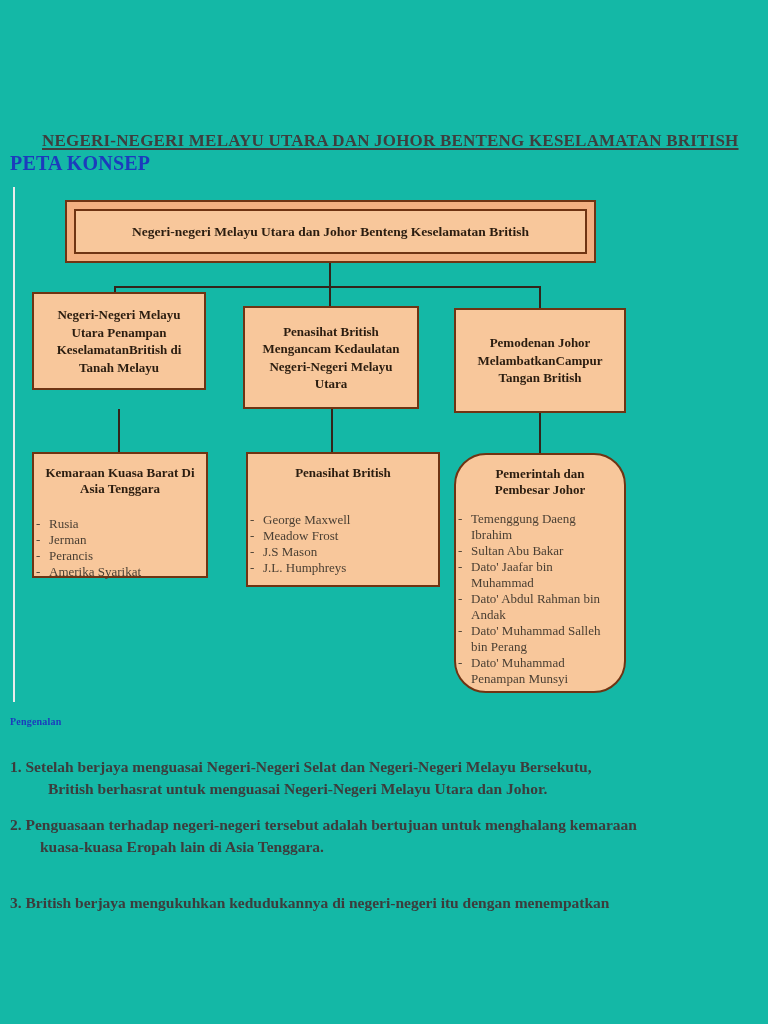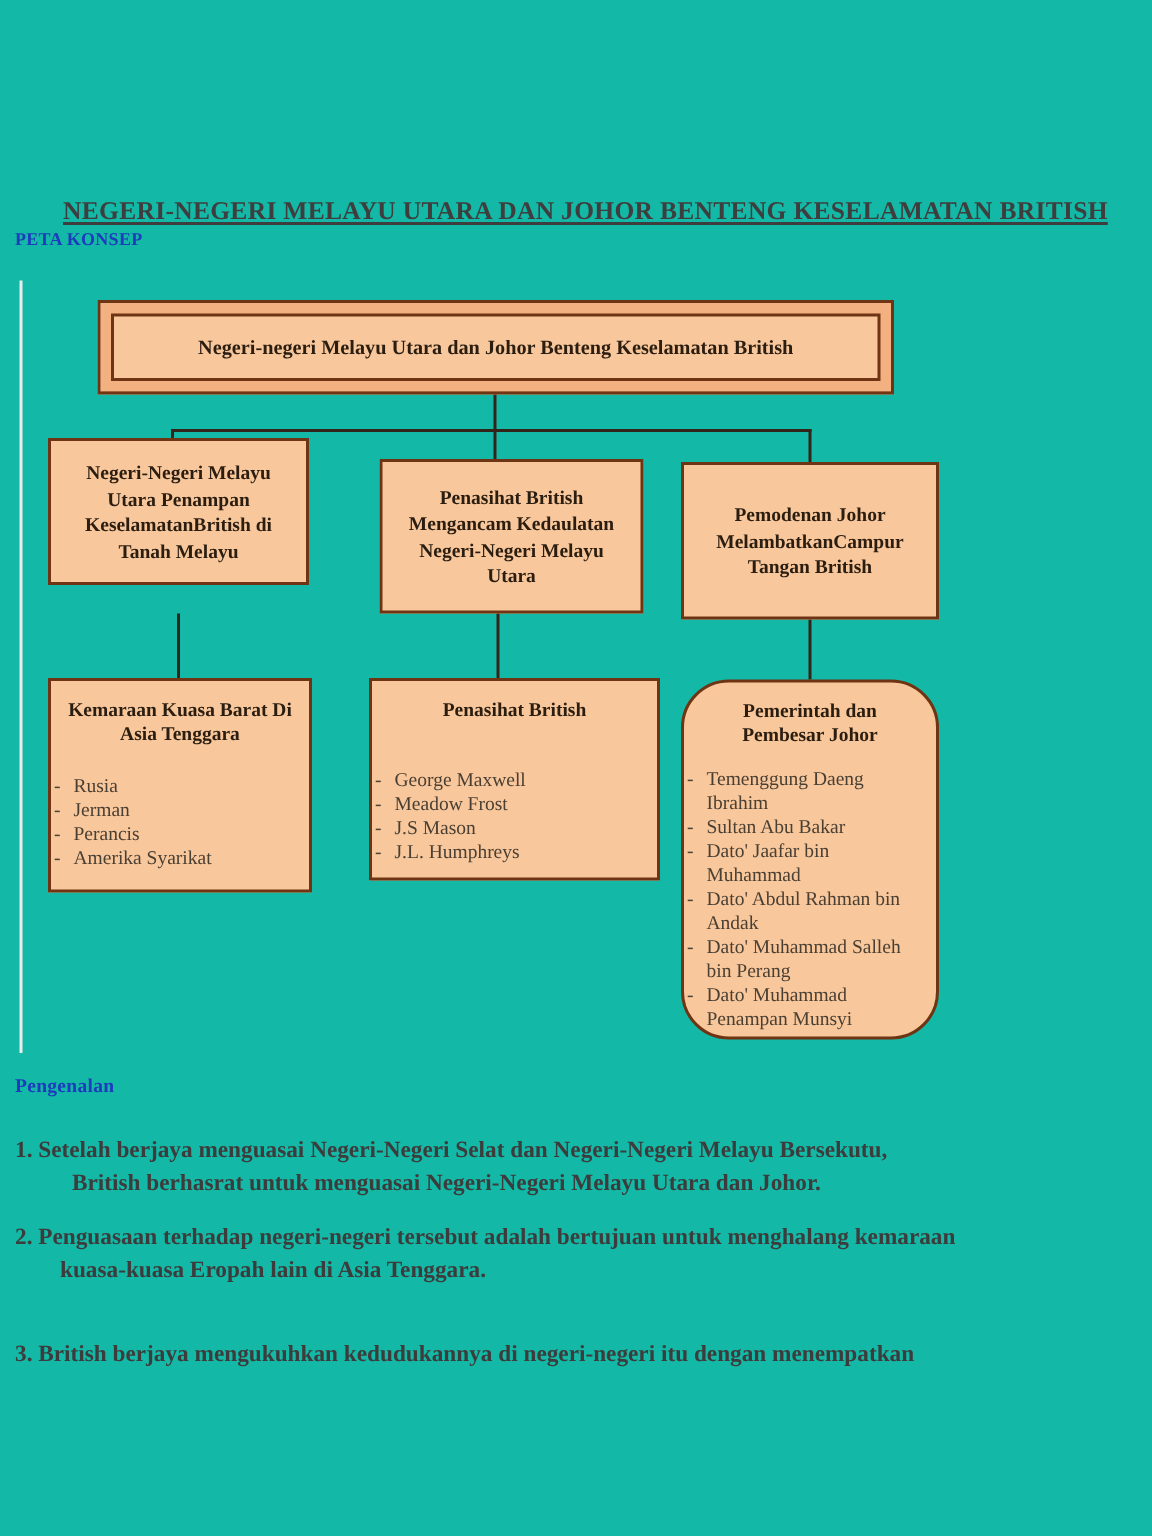--- a/index.html
+++ b/index.html
@@ -2,62 +2,62 @@
 <html><head>
 <meta charset="utf-8">
 <style>
   html,body{margin:0;padding:0;background:#ffffff;}
   .page{position:relative;width:768px;height:1024px;background:#14b8a6;overflow:hidden;
         font-family:"Liberation Serif","DejaVu Serif",serif;}
 
   .doc-title{position:absolute;left:42px;top:131px;font-size:17px;font-weight:bold;
              color:#3e3e3e;letter-spacing:0.2px;text-decoration:underline;
              text-decoration-thickness:2px;text-underline-offset:2px;white-space:nowrap;}
-  .peta{position:absolute;left:10px;top:152px;font-size:12px;font-weight:bold;
+  .peta{position:absolute;left:10px;top:152px;font-size:20px;font-weight:bold;
         color:#1c3bbd;letter-spacing:0.2px;}
 
   .canvas-edge{position:absolute;left:13px;top:187px;width:2px;height:515px;background:#ebebeb;}
 
   .conn{position:absolute;background:#33241a;}
 
   .box{position:absolute;background:#f8c79b;border:2px solid #6f3413;box-sizing:border-box;
        color:#2b1d10;}
 
   .root-box{left:65px;top:200px;width:531px;height:63px;display:flex;align-items:center;
             justify-content:center;text-align:center;font-weight:bold;font-size:13.5px;
             box-shadow:inset 0 0 0 7px #f3b081, inset 0 0 0 9px #6f3413;}
 
   .branch{display:flex;flex-direction:column;align-items:center;justify-content:center;
           text-align:center;font-weight:bold;font-size:13px;line-height:17.5px;}
   .branch .branch-label{display:block;}
   #branch-0{left:32px;top:292px;width:174px;height:98px;}
   #branch-0 .branch-label{max-width:152px;}
-  #branch-1{left:253px;top:306px;width:176px;height:103px;}
+  #branch-1{left:243px;top:306px;width:176px;height:103px;}
   #branch-1 .branch-label{max-width:158px;}
   #branch-2{left:454px;top:308px;width:172px;height:105px;align-items:center;}
   #branch-2 .branch-label{max-width:142px;}
 
   .detail{font-size:13px;}
-  #detail-0{left:32px;top:452px;width:176px;height:143px;}
+  #detail-0{left:32px;top:452px;width:176px;height:126px;}
   #detail-1{left:246px;top:452px;width:194px;height:135px;}
   #detail-2{left:454px;top:453px;width:172px;height:240px;border-radius:32px;}
 
   .box-title{font-weight:bold;text-align:center;line-height:15.5px;margin:11px auto 0 auto;}
   #detail-0 .box-title{max-width:155px;}
   #detail-2 .box-title{max-width:120px;}
 
   .box-list{margin-top:20px;}
   #detail-1 .box-list{margin-top:31px;}
   #detail-2 .box-list{margin-top:14px;}
   .li{display:flex;line-height:16px;color:#4a3f33;}
   .dash{flex:none;width:13px;padding-left:2px;}
   .li-text{flex:1;padding-right:2px;}
   #detail-2 .li-text{max-width:138px;}
 
-  .heading-blue{position:absolute;left:10px;top:716px;font-size:13px;font-weight:bold;
+  .heading-blue{position:absolute;left:10px;top:716px;font-size:10px;font-weight:bold;
                 color:#1c3bbd;letter-spacing:0.2px;}
   .para{position:absolute;left:10px;font-size:15.5px;font-weight:bold;color:#3c3c3c;
         line-height:22px;width:750px;}
   #para-0{top:756px;}
   #para-1{top:814px;}
   #para-2{top:874px;margin-top:18px;}
   .pline{display:block;}
   #para-0 .cont{margin-left:38px;}
   #para-1 .cont{margin-left:30px;}
 </style>

